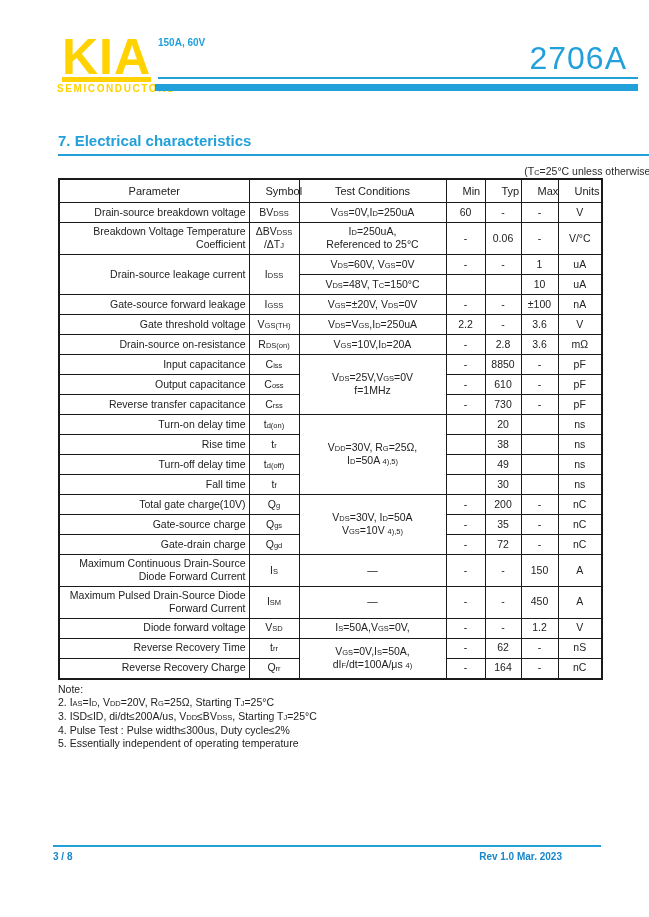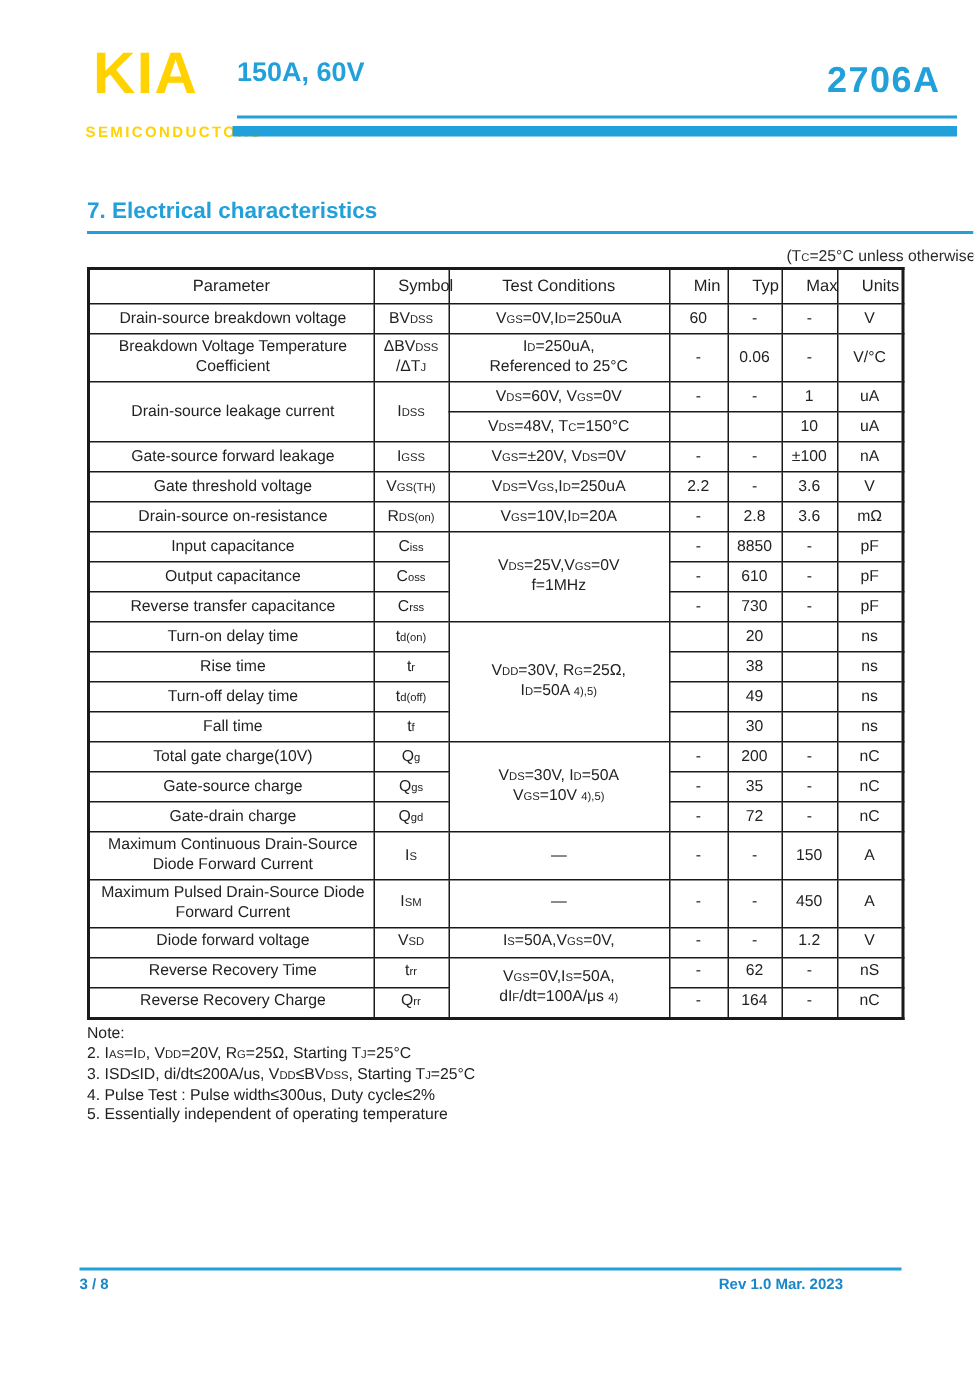--- a/index.html
+++ b/index.html
@@ -11,33 +11,33 @@
   }
   html,body{margin:0;padding:0;background:#ffffff;}
   .page{
     position:relative;width:649px;height:917px;background:#ffffff;
     font-family:"Liberation Sans","DejaVu Sans",sans-serif;color:var(--ink);
     overflow:hidden;
   }
   
   .logo-text{
     position:absolute;left:62px;top:28px;
-    font-size:39px;font-weight:bold;letter-spacing:1px;color:var(--logo-yellow);
+    font-size:50px;font-weight:bold;letter-spacing:1px;color:var(--logo-yellow);text-decoration:underline;
   }
   .logo-sub{
     position:absolute;left:57px;top:83px;
     font-size:10px;font-weight:bold;letter-spacing:1.6px;color:var(--logo-yellow);
   }
   .product-block{
     position:absolute;left:158px;top:35px;
-    color:var(--accent);font-weight:bold;font-size:18px;line-height:1.5;
+    color:var(--accent);font-weight:bold;font-size:10px;line-height:1.5;
   }
   .part-number{
     position:absolute;top:40px;right:22px;
-    font-size:24px;font-weight:700;letter-spacing:1px;color:var(--accent);
+    font-size:32px;font-weight:400;letter-spacing:1px;color:var(--accent);
   }
   .rule-thin{position:absolute;left:158px;top:77px;width:480px;height:2px;background:var(--accent);}
   .rule-thick{position:absolute;left:155px;top:84px;width:483px;height:7px;background:var(--accent);}
   
   .content{position:absolute;left:58px;top:132px;width:625px;}
   .section-title{
     margin:0;font-size:15px;font-weight:bold;color:var(--accent);
     padding-bottom:5px;border-bottom:2px solid var(--accent);
   }
   .cond-note{
@@ -50,21 +50,21 @@
   }
   .spec-table th,.spec-table td{border:1px solid var(--line);}
   .spec-table th{
     font-weight:normal;font-size:11px;height:20px;color:#222;
     padding:1px 16px;text-align:center;
   }
   .spec-table td{
     font-size:10.5px;color:#222;text-align:center;vertical-align:middle;
     padding:2px 2px;height:15px;white-space:pre-line;line-height:1.28;
   }
-  .spec-table td.k-param{text-align:center;padding-left:5px;padding-right:3px;white-space:normal;}
+  .spec-table td.k-param{text-align:right;padding-left:5px;padding-right:3px;white-space:normal;}
   sub,sup{font-size:7.5px;line-height:0;}
   sub{vertical-align:-18%;}
   sup{vertical-align:35%;}
   .notes{margin-top:3px;font-size:10.5px;color:#222;line-height:1.3;}
   .notes-list{list-style:none;margin:0;padding:0;}
   
   .footer-rule{position:absolute;left:53px;top:845px;width:548px;height:2px;background:var(--accent);}
   .page-num{
     position:absolute;top:851px;left:53px;width:510px;text-align:left;
     font-weight:bold;font-size:10px;color:var(--footer-blue);

